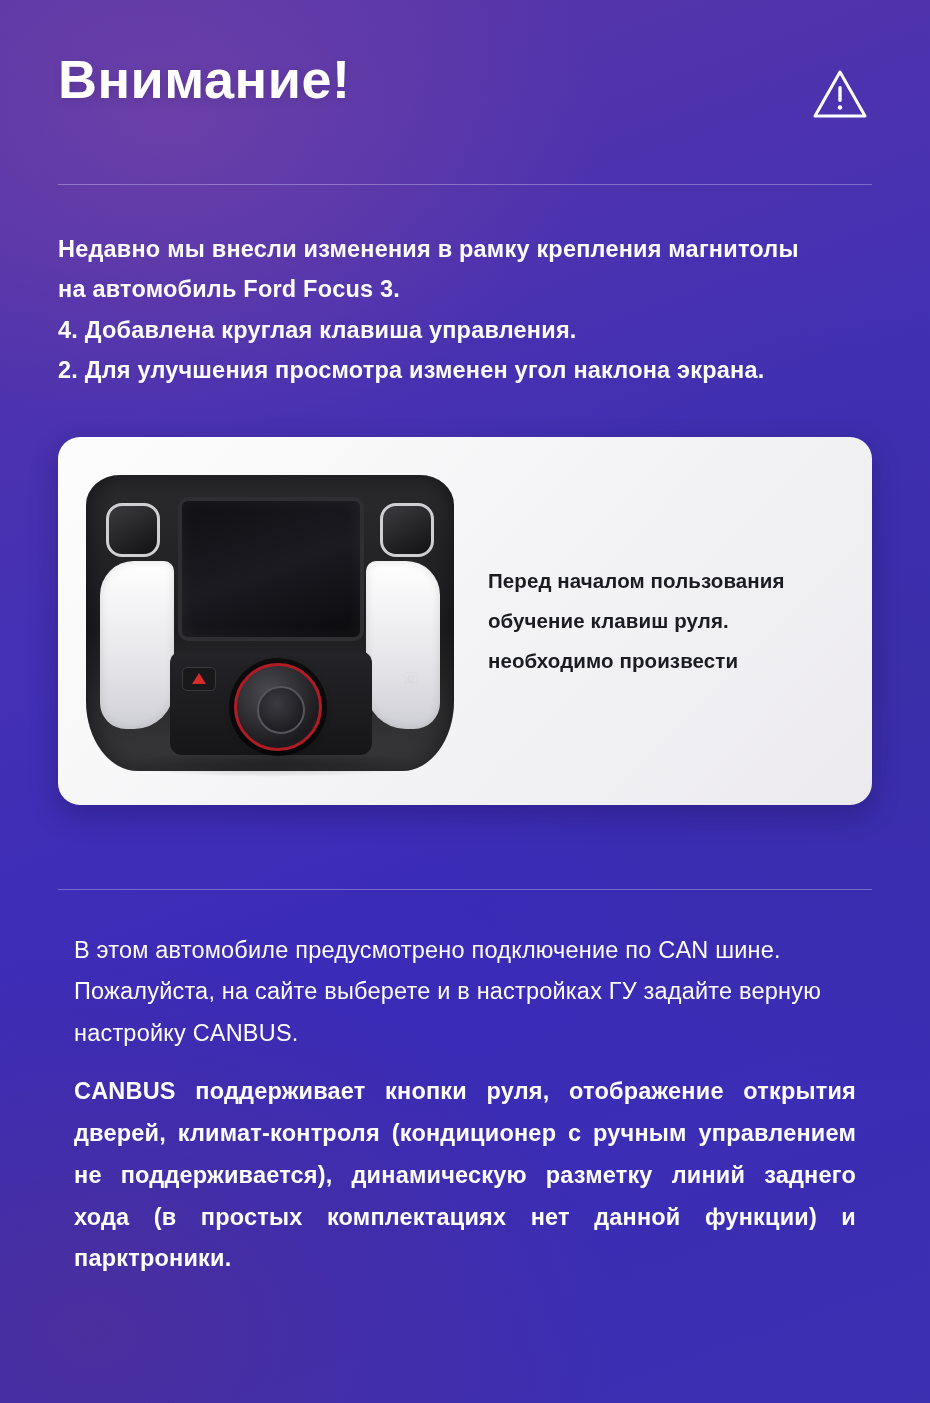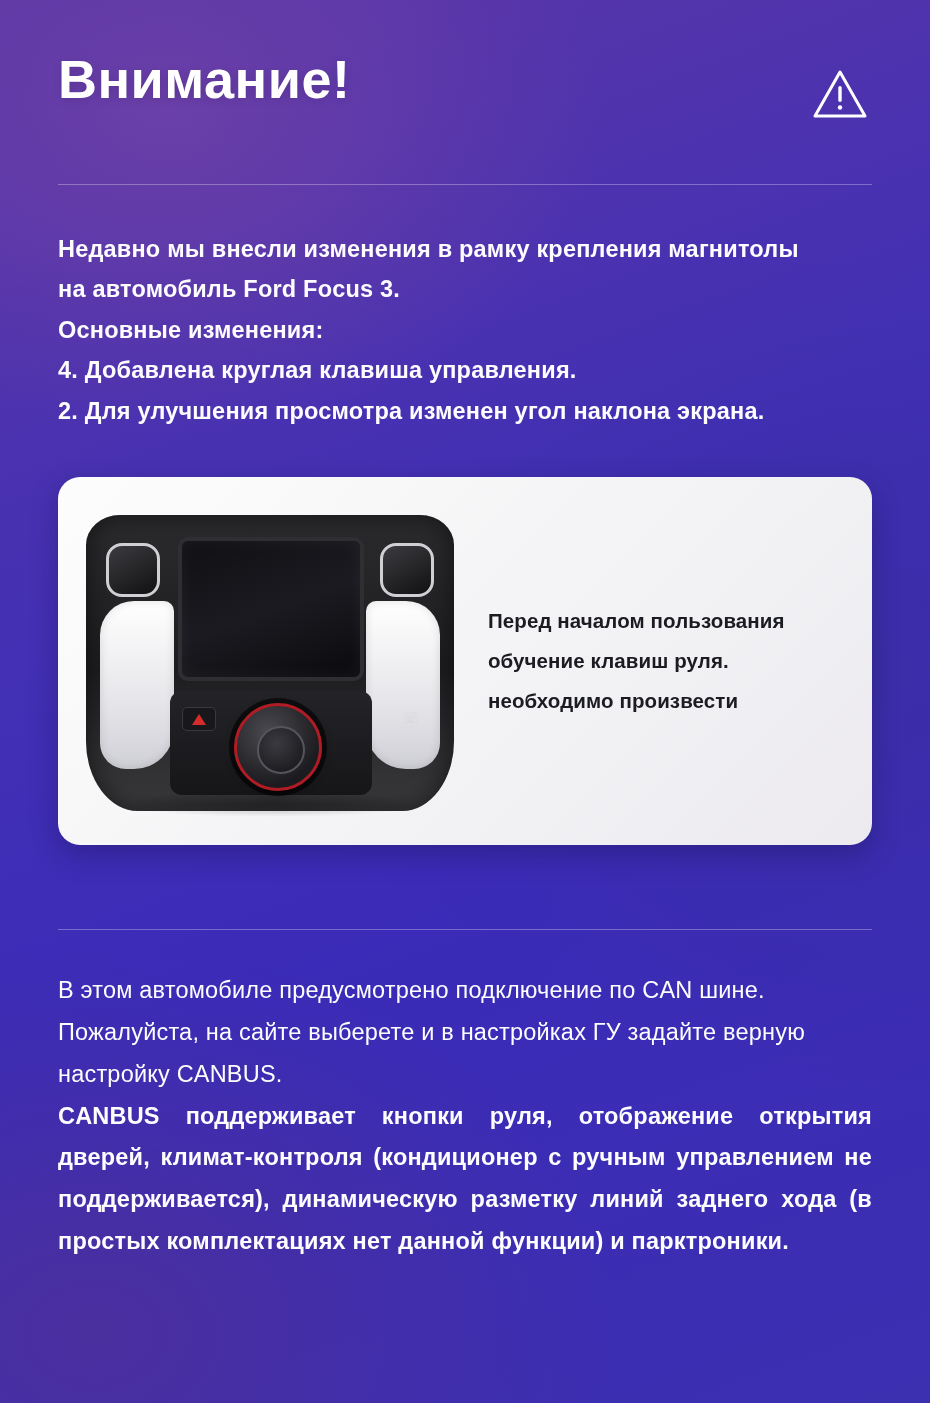--- a/index.html
+++ b/index.html
@@ -196,21 +196,21 @@
     background: rgba(255,255,255,0.30);
     margin-top: 84px;
   }
   .body-text {
     margin-top: 40px;
     font-size: 23.5px;
     line-height: 1.78;
     color: #fdfdff;
     letter-spacing: 0.2px;
   }
-  .body-text p { margin: 0; }
+  .body-text p { margin: 16px; }
   .body-text .justify {
     text-align: justify;
     text-align-last: left;
     font-weight: bold;
   }
 </style>
 </head>
 <body>
 
 <div class="page">
@@ -224,21 +224,20 @@
         <circle cx="28" cy="41.5" r="2.2" fill="#ffffff"></circle>
       </svg>
     </span>
   </div>
 
   <div class="divider"></div>
 
   <div class="intro">
     <p class="tight">Недавно мы внесли изменения в рамку  крепления магнитолы</p>
     <p class="tight">на автомобиль Ford Focus 3.</p>
-    <p class="tight">Основные изменения:</p>
     <p class="tight">4. Добавлена круглая клавиша управления.</p>
     <p class="tight">2. Для улучшения просмотра изменен угол наклона экрана.</p>
   </div>
 
   <div class="card">
     <div class="card-photo">
       <div class="hu">
         <div class="hu-bezel"></div>
         <div class="hu-wing left"></div>
         <div class="hu-wing right"></div>

